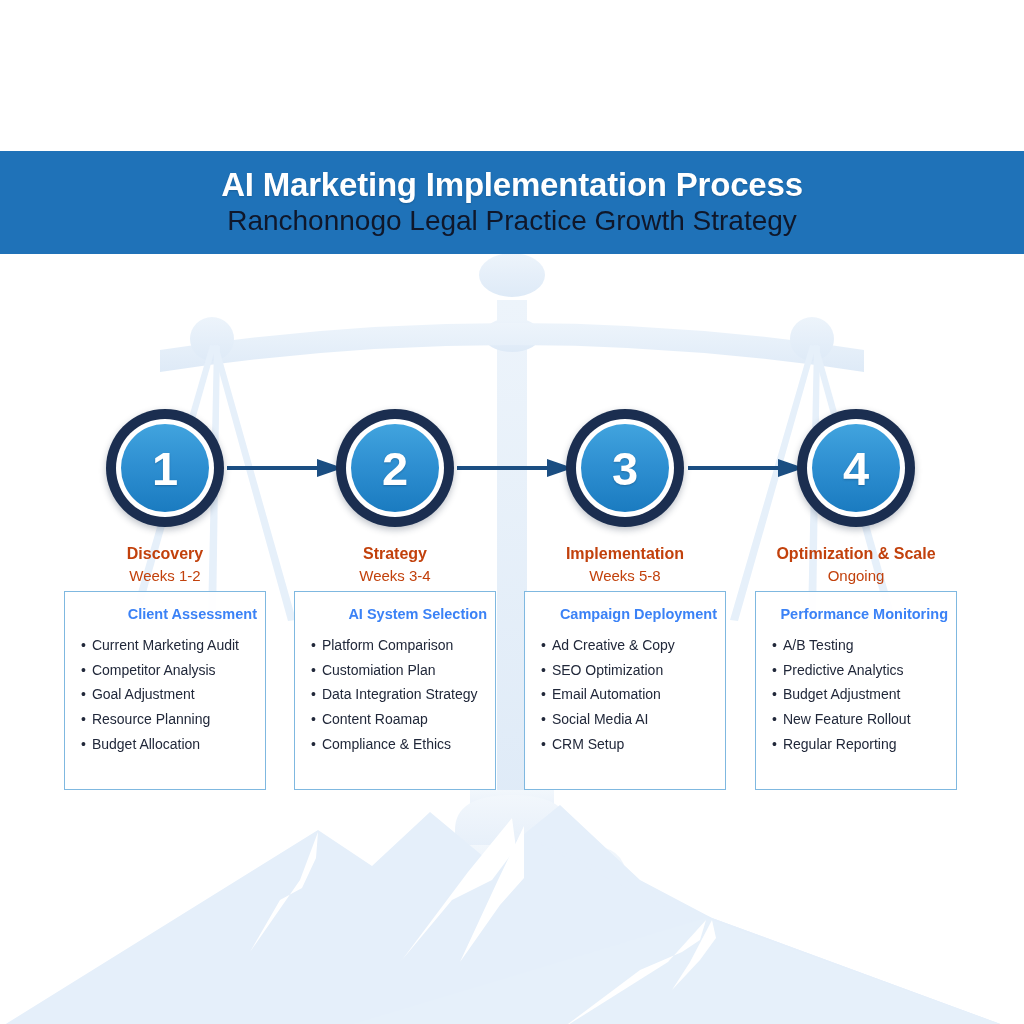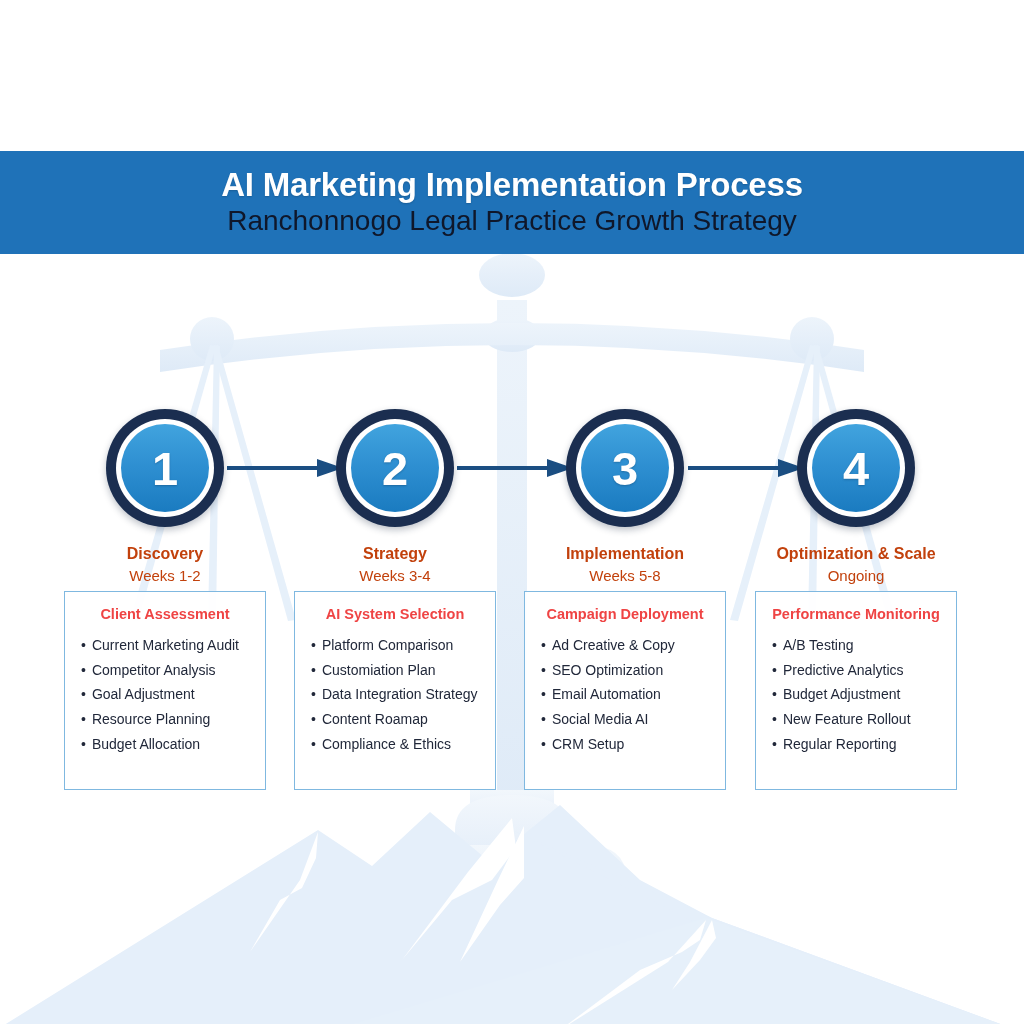--- a/index.html
+++ b/index.html
@@ -173,22 +173,22 @@
     padding: 14px 8px 10px 8px;
   }
   .card-1 { left: 64px; }
   .card-2 { left: 294px; }
   .card-3 { left: 524px; }
   .card-4 { left: 755px; }
 
   .card-title {
     font-size: 14.5px;
     font-weight: bold;
-    color: #ef4444;
-    text-align: center;
+    color: #3b82f6;
+    text-align: right;
     line-height: 1.15;
     margin: 0 0 10px 0;
     white-space: nowrap;
   }
   .card-list {
     list-style: none;
     margin: 0;
     padding: 0 0 0 8px;
   }
   .card-list li {

